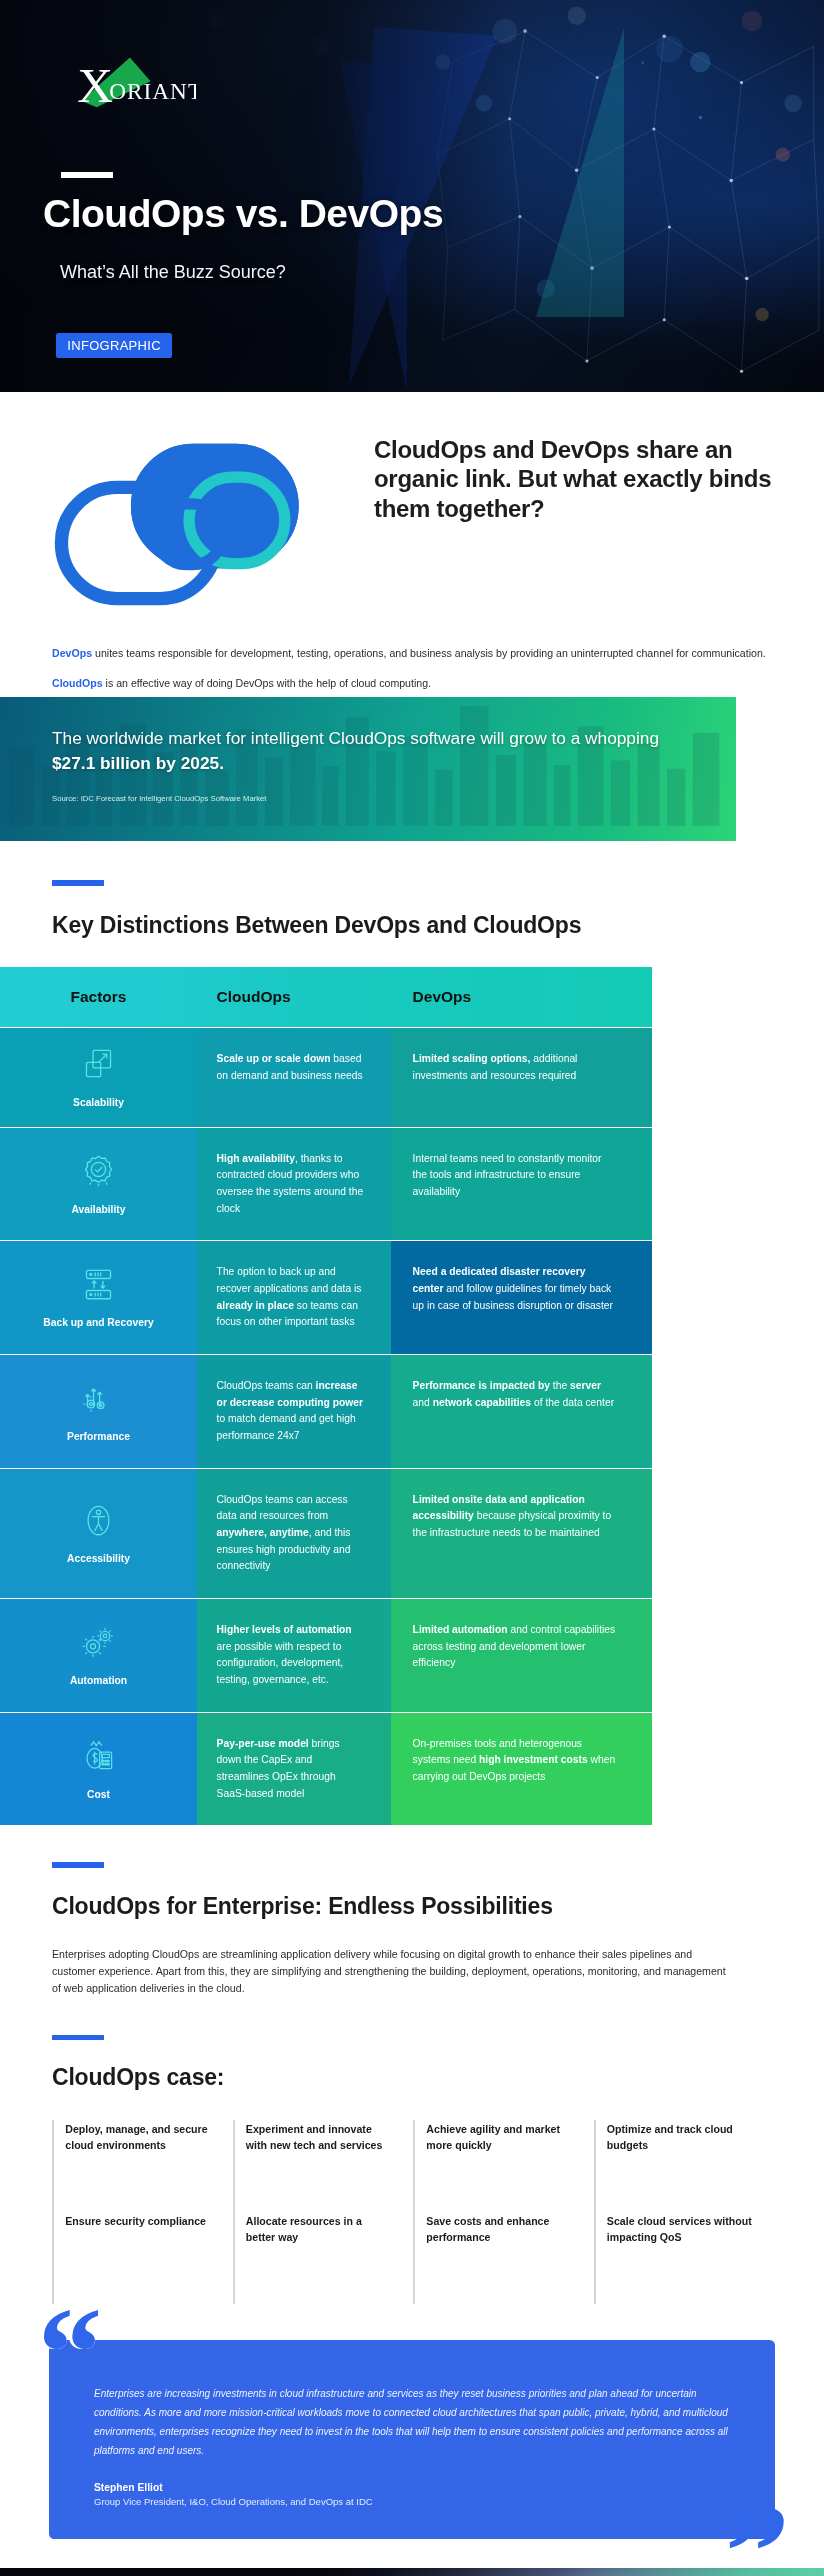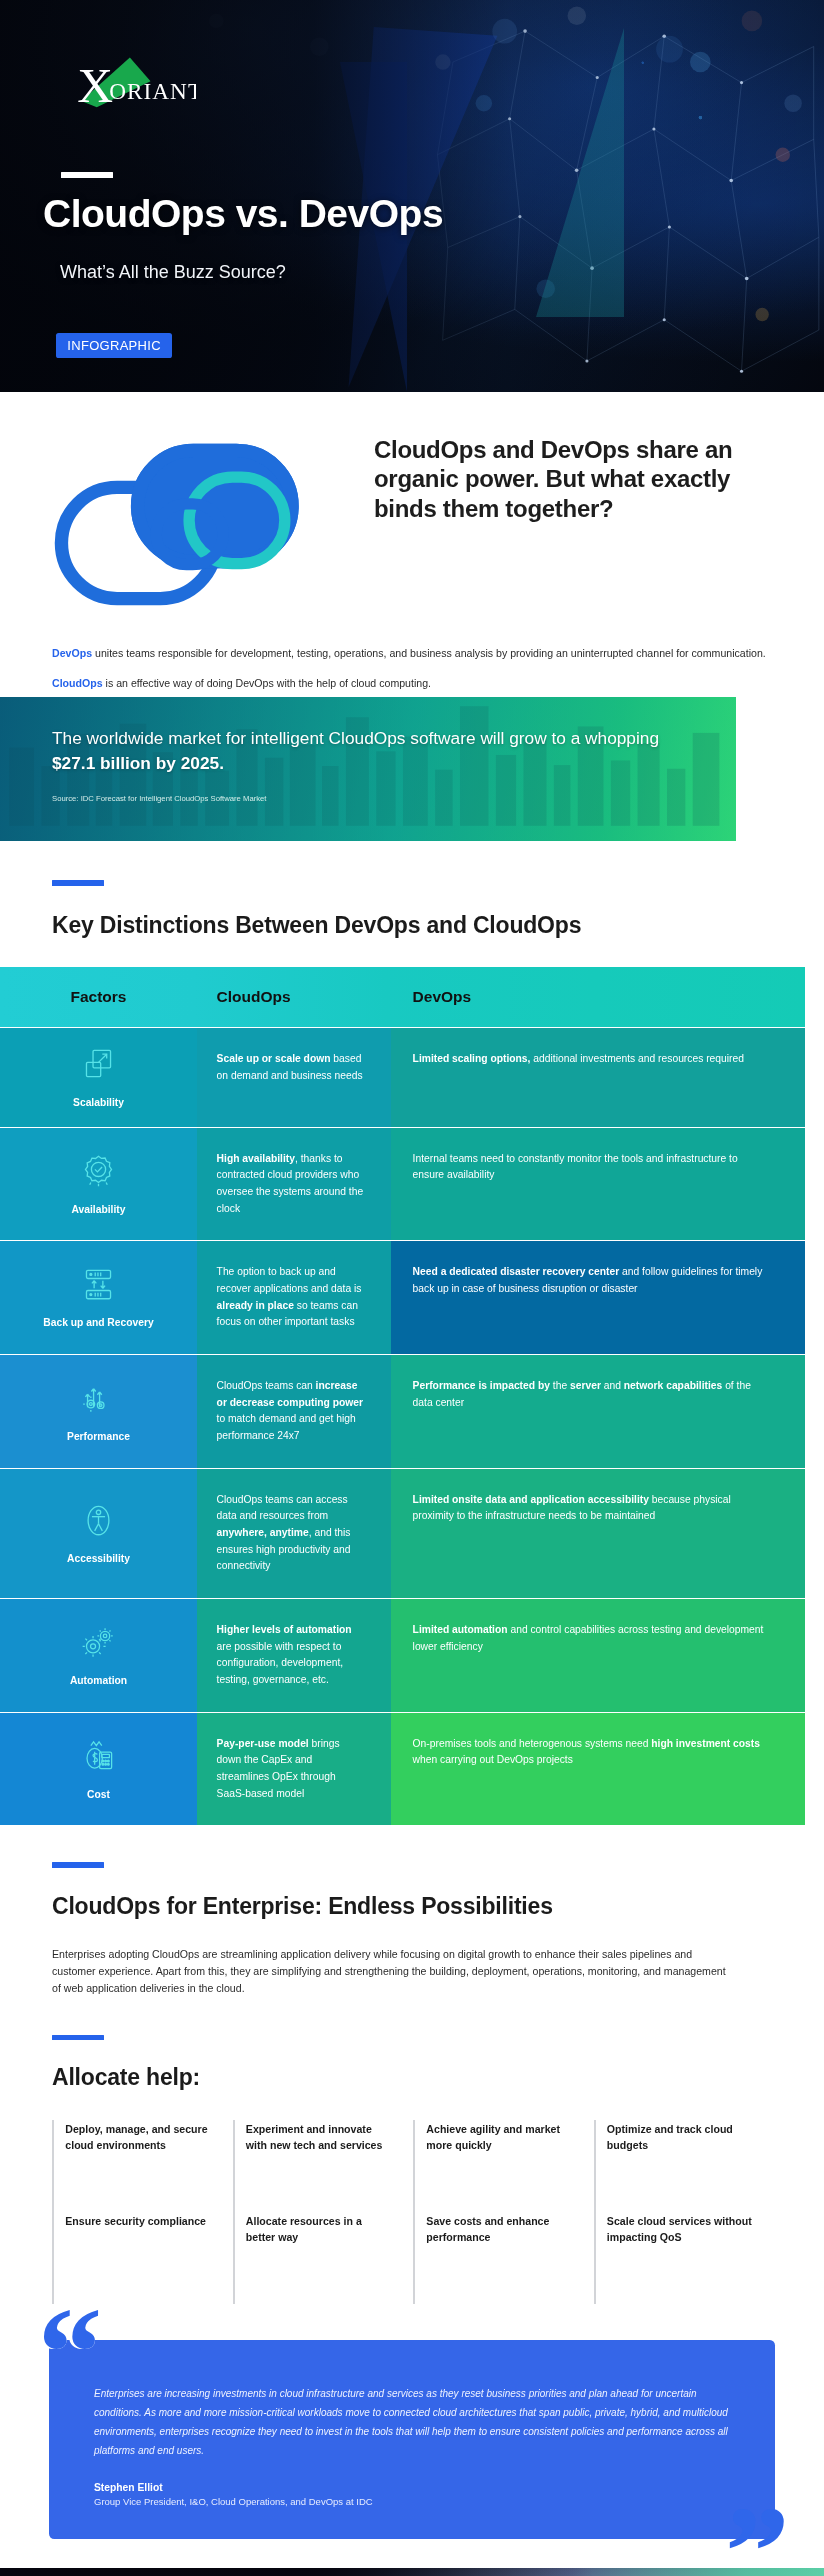--- a/index.html
+++ b/index.html
@@ -102,21 +102,21 @@
   .banner-src{margin-top:18.5px;font-size:7.7px;color:#e4f7f2;opacity:.92;}
 
   
   .sec-key{background:#fff;padding:39px 0 27px 0;}
   .accent{width:52px;height:5.7px;background:#2563eb;margin-left:52px;border-radius:0.5px;}
   .sec-key h2{
     margin:25px 0 0 52px;font-size:23px;line-height:1.26;font-weight:bold;color:#1b1b1b;letter-spacing:-0.2px;
   }
 
   
-  .tbl{width:805px;position:relative;}
+  .tbl{width:652px;position:relative;}
   .tbl-head{display:flex;height:60px;align-items:center;}
   .th{color:#111;font-size:15.5px;font-weight:bold;}
   .c1{width:197px;flex:0 0 197px;padding-left:0;text-align:center;}
   .c2{width:194px;flex:0 0 194px;padding-left:19.6px;}
   .c3{flex:1;padding-left:21.6px;}
   .tbl-head .c1{padding-left:0;}
   .tr{display:flex;position:relative;border-top:0.5px solid rgba(255,255,255,.55);}
   .cell{padding:20.6px 0;}
   .cell.c1{display:flex;flex-direction:column;align-items:center;justify-content:center;padding:17.5px 5.2px;}
   .cell.c2{padding:23px 26px 23px 19.6px;}
@@ -252,21 +252,21 @@
             <rect x="24" y="96" width="300" height="216" rx="108" stroke="#1f6ddb"></rect>
             <rect x="172" y="24" width="300" height="216" rx="108" stroke="#1f6ddb" fill="#1f6ddb"></rect>
             <rect x="172" y="24" width="300" height="216" rx="108" stroke="#1f6ddb"></rect>
           </g>
           <g fill="none" stroke-width="22">
             <rect x="272" y="76" width="186" height="168" rx="84" stroke="#22c7c7"></rect>
             <rect x="208" y="128" width="130" height="118" rx="59" stroke="#1f6ddb"></rect>
           </g>
         </svg>
       </div>
-      <h2 class="link-head">CloudOps and DevOps share an organic power. But what exactly binds them together?</h2>
+      <h2 class="link-head">CloudOps and DevOps share an organic link. But what exactly binds them together?</h2>
     </div>
     <div class="link-body">
       <p><span class="bl">DevOps</span><span> unites teams responsible for development, testing, operations, and business analysis by providing an uninterrupted channel for communication.</span></p>
       <p><span class="bl">CloudOps</span><span> is an effective way of doing DevOps with the help of cloud computing.</span></p>
     </div>
   </section>
 
   <section class="banner">
     <svg class="banner-city" viewBox="0 0 1600 280" preserveAspectRatio="none">
       <g fill="rgba(10,70,80,.45)">
@@ -471,21 +471,21 @@
   </div>
 
   <section class="sec-ent">
     <div class="accent"></div>
     <h2>CloudOps for Enterprise: Endless Possibilities</h2>
     <p class="ent-body">Enterprises adopting CloudOps are streamlining application delivery while focusing on digital growth to enhance their sales pipelines and customer experience. Apart from this, they are simplifying and strengthening the building, deployment, operations, monitoring, and management of web application deliveries in the cloud.</p>
   </section>
 
   <section class="sec-help">
     <div class="accent"></div>
-    <h2>Allocate help:</h2>
+    <h2>CloudOps case:</h2>
     <div class="help-grid" id="help-grid">
         <div class="help-item">
           <p>Deploy, manage, and secure cloud environments</p>
         </div>
         <div class="help-item">
           <p>Experiment and innovate with new tech and services</p>
         </div>
         <div class="help-item">
           <p>Achieve agility and market more quickly</p>
         </div>

